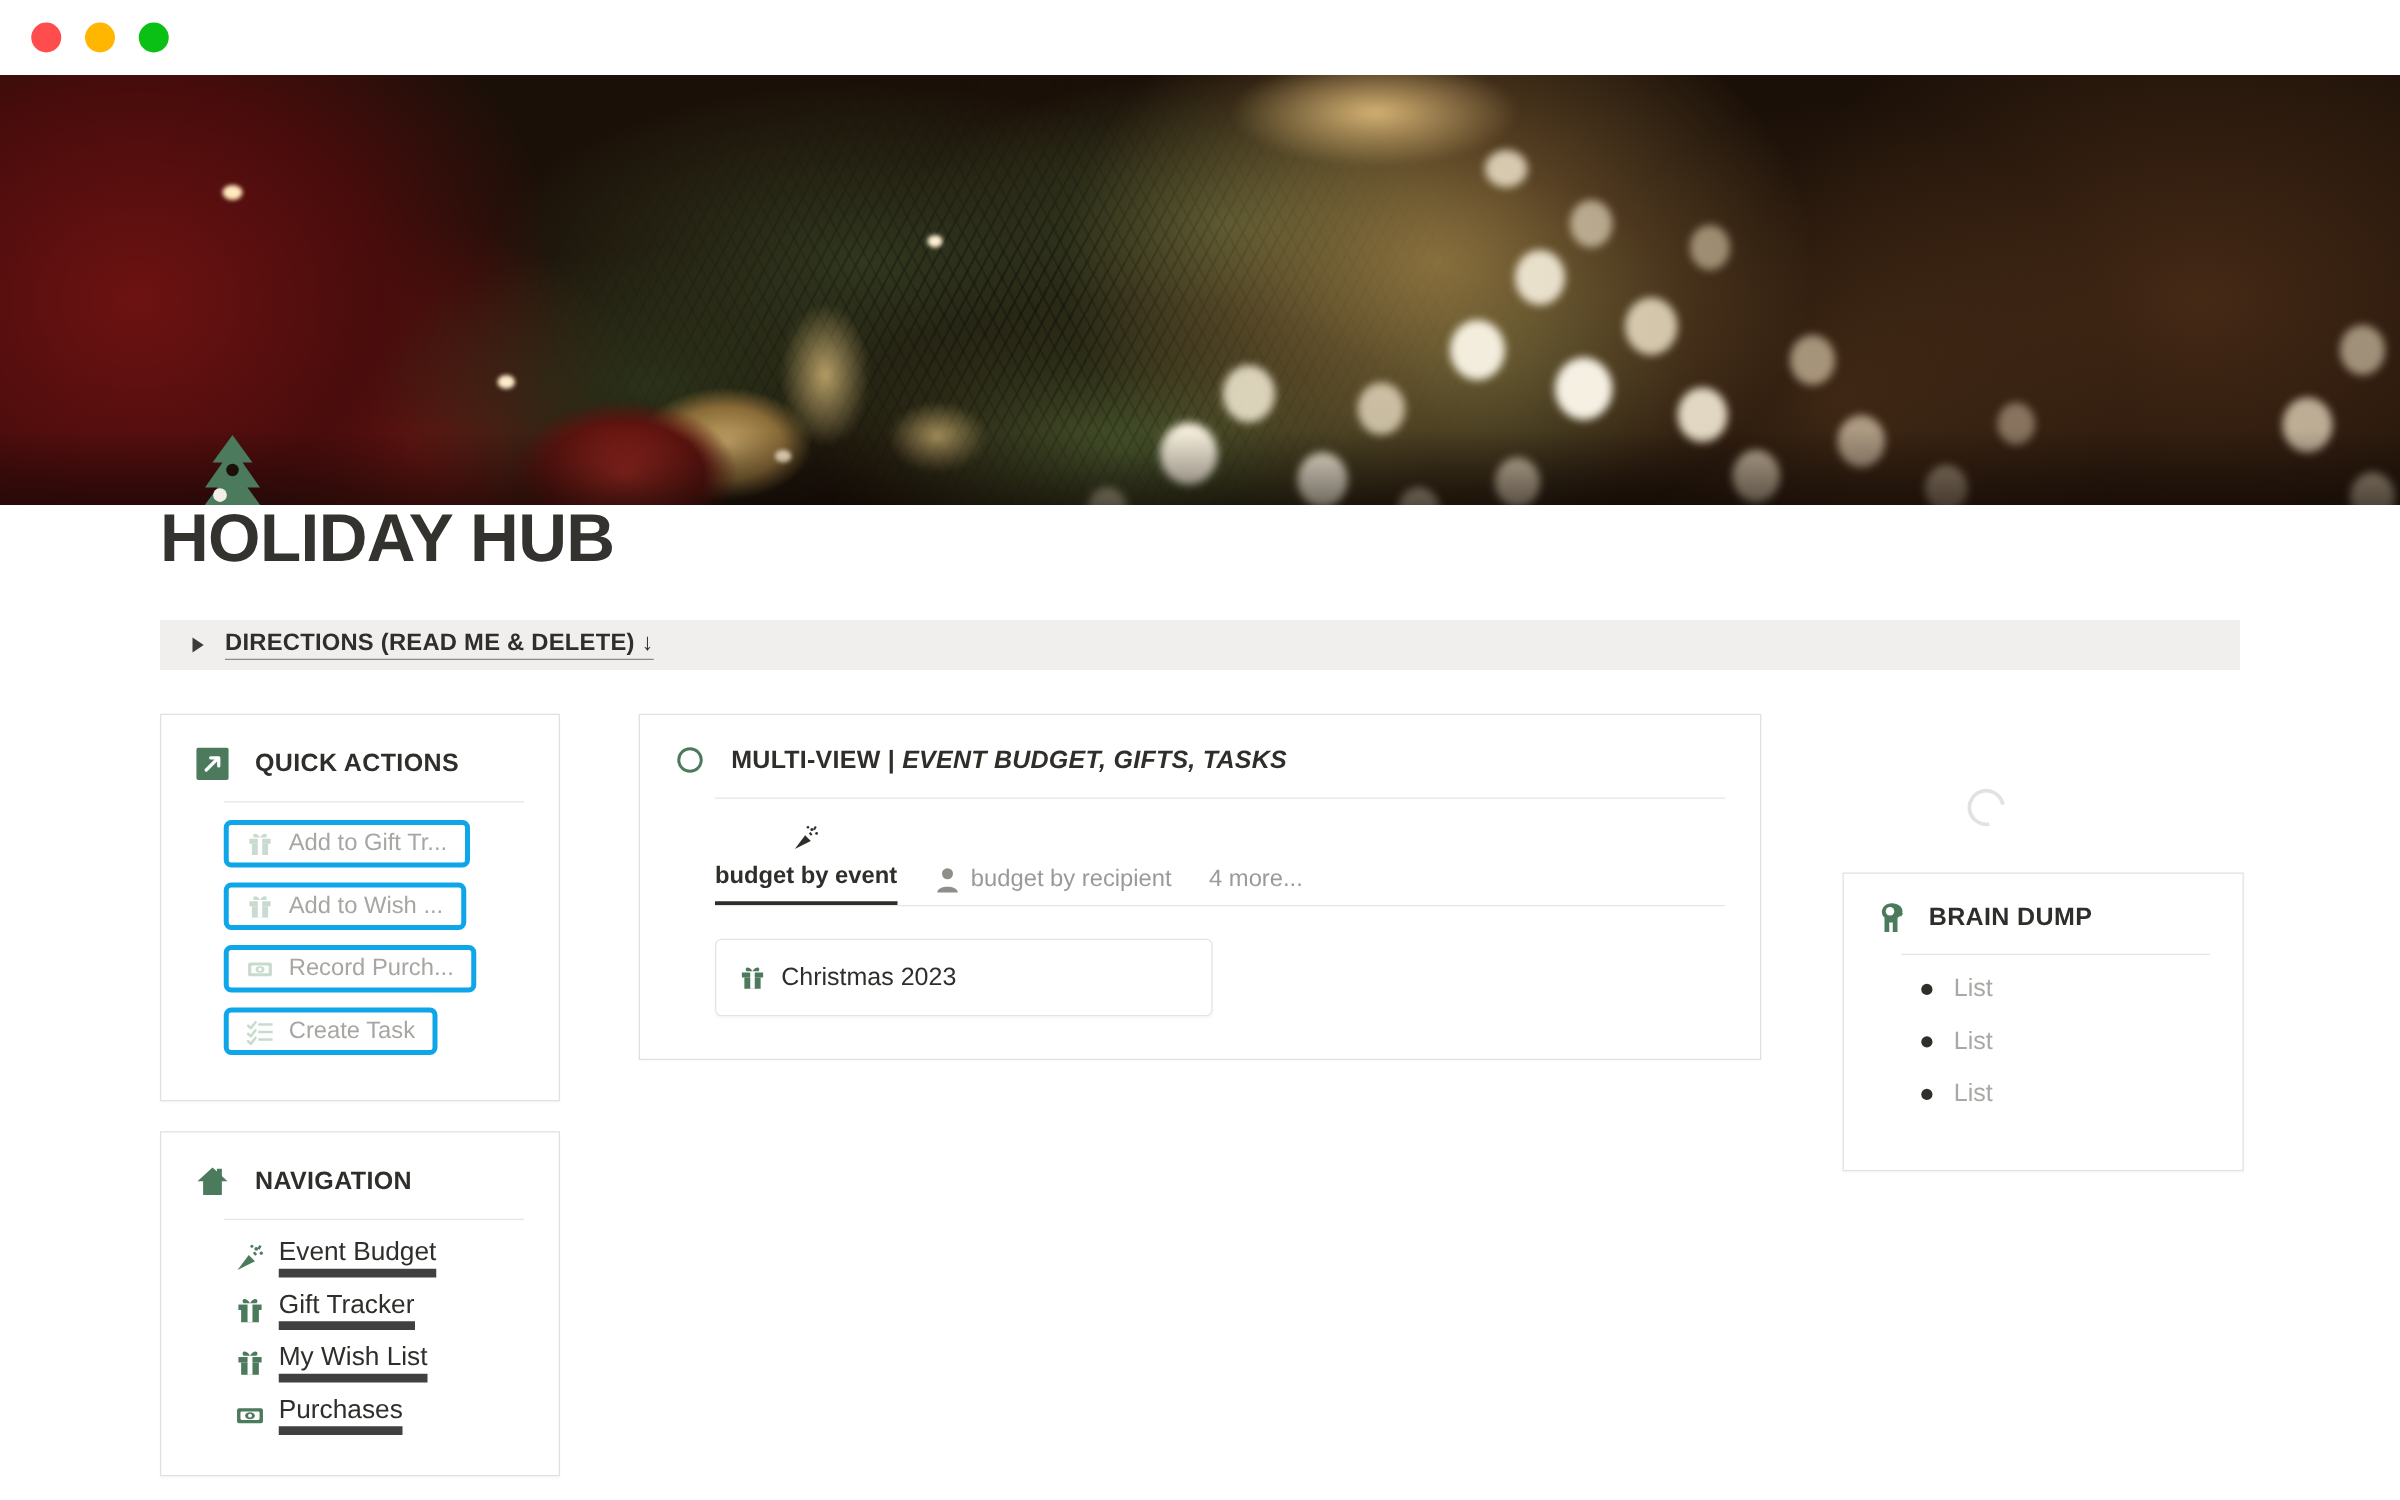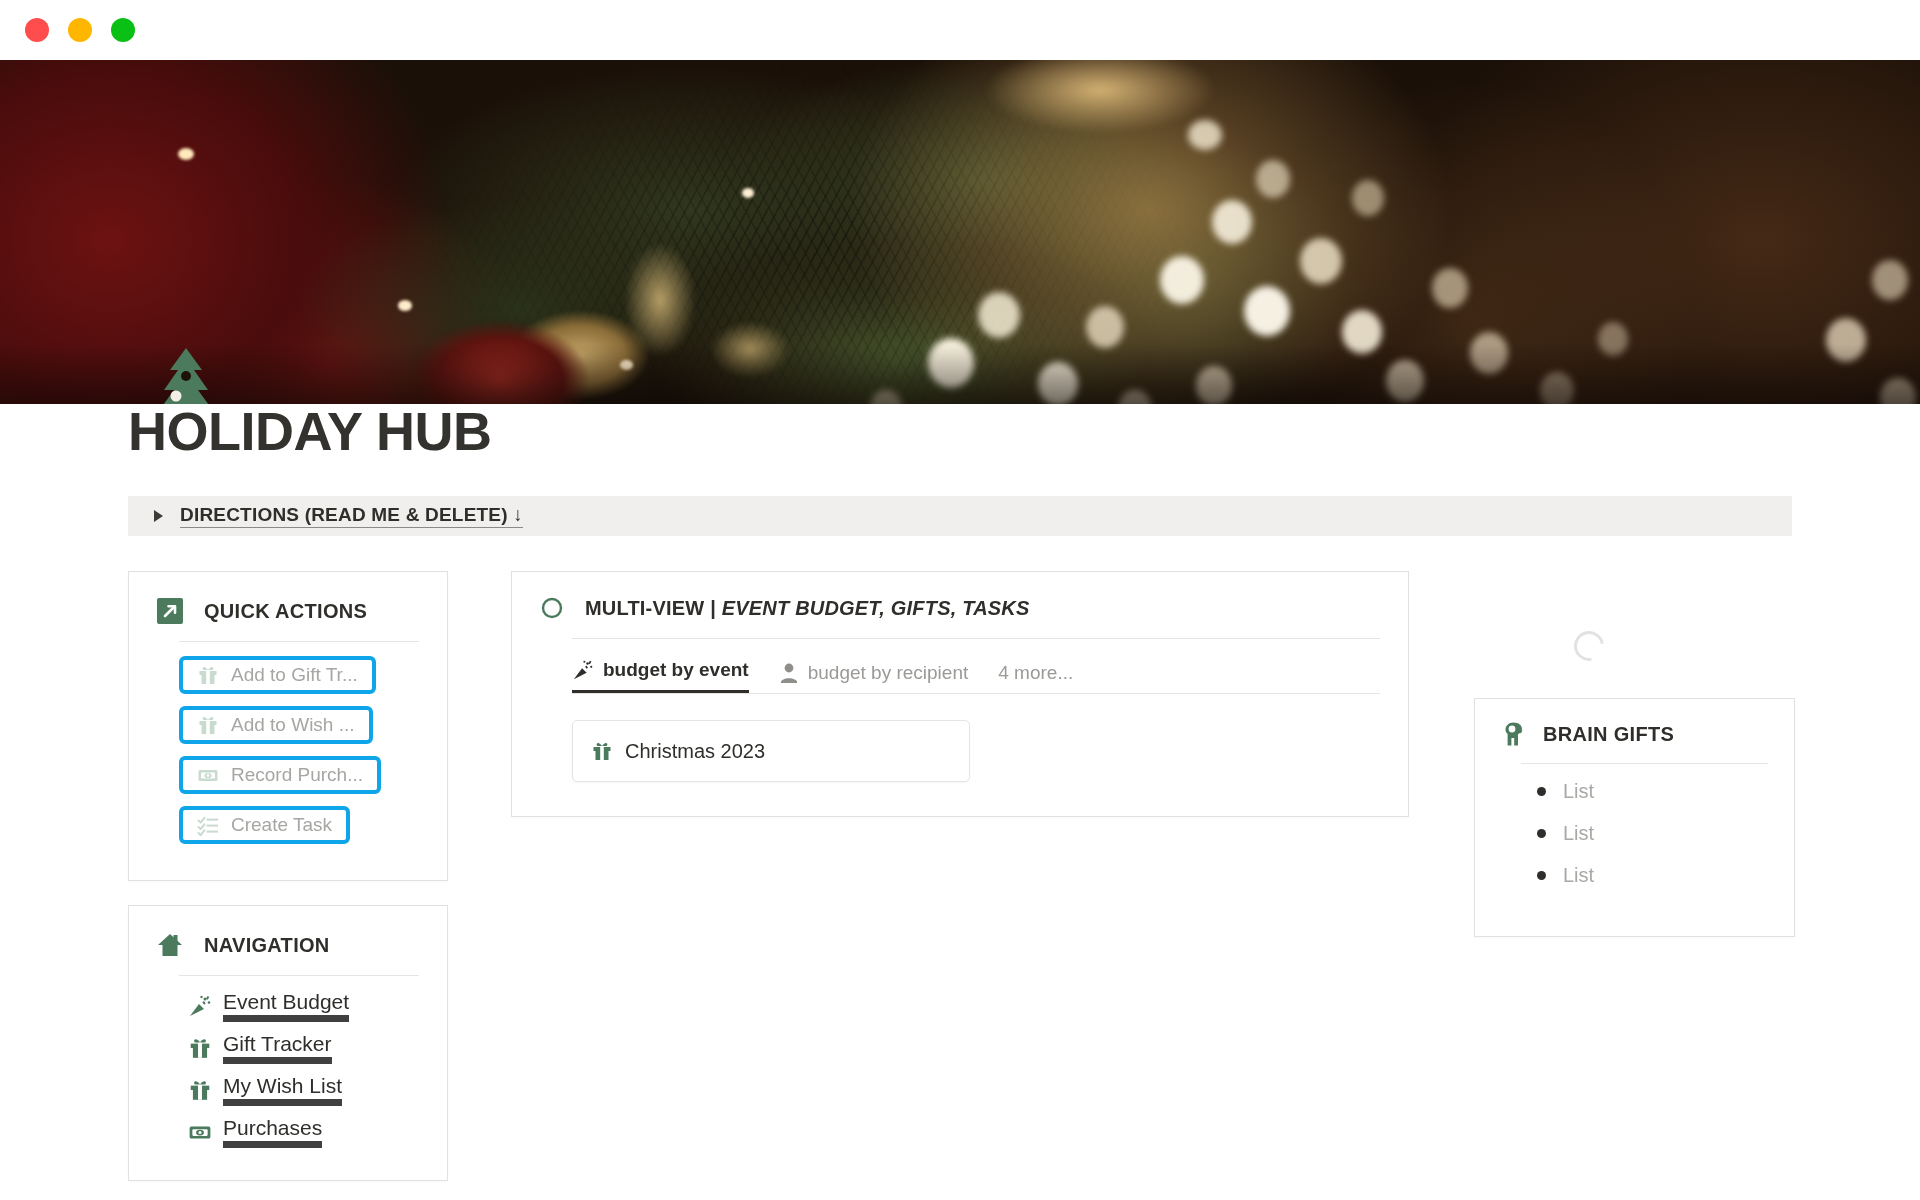--- a/index.html
+++ b/index.html
@@ -185,21 +185,21 @@
   .mv-tabs {
     display: flex; align-items: flex-end;
     margin: 20px 0 0 32px;
     border-bottom: 1px solid #e6e5e3;
   }
   .mv-tab {
     display: flex; align-items: center; gap: 9px;
     padding: 0 0 9px 0; margin-right: 30px;
     font-size: 19px; color: #9b9a97;
   }
-  .mv-tab.active { color: #2f2e2b; font-weight: bold; border-bottom: 3px solid #2f2e2b; }
+  .mv-tab.active { color: #2f2e2b; font-weight: bold; border-bottom: 3px solid #2f2e2b; flex-direction: column; }
   .mv-more { font-size: 19px; color: #9b9a97; padding-bottom: 9px; }
   .mv-card {
     margin: 26px 0 0 32px;
     width: 398px; height: 62px;
     border: 1px solid #e5e4e2; border-radius: 5px;
     display: flex; align-items: center;
     padding-left: 18px; gap: 12px;
     box-shadow: 0 1px 2px rgba(0,0,0,.04);
   }
   .mv-card-label { font-size: 20px; color: #2f2e2b; }
@@ -504,21 +504,21 @@
 
         <div class="card bd-wrap">
           <div class="card-head" style="padding:22px 26px 0 26px;">
             <span class="head-icon" style="margin-right:18px;">
               <svg width="24" height="26" viewBox="0 0 24 26">
                 <path class="green" d="M12.5 1.5 C7.5 1.5 4.5 5 4.5 8.6 C4.5 10.6 5.4 12 6.6 13 L6.6 24.5 L10.4 24.5 L10.4 17 L13.2 17 L13.2 24.5 L17 24.5 L17 13.2 C19.4 12.2 21 10.2 21 8 C21 4.4 17.6 1.5 12.5 1.5 Z"></path>
                 <circle cx="11" cy="8" r="3.4" fill="#fff"></circle>
                 <path class="green" d="M17.8 9.5 L21.6 9.5 L19.7 12.4 Z"></path>
               </svg>
             </span>
-            <span class="card-title">BRAIN GIFTS</span>
+            <span class="card-title">BRAIN DUMP</span>
           </div>
           <div class="card-rule" style="margin:16px 26px 0 46px;"></div>
 
           <div class="bd-body">
             <ul class="bd-list">
               <li class="bd-item">
                 <span class="bd-bullet"></span>
                 <span class="bd-text">List</span>
               </li>
               <li class="bd-item">

